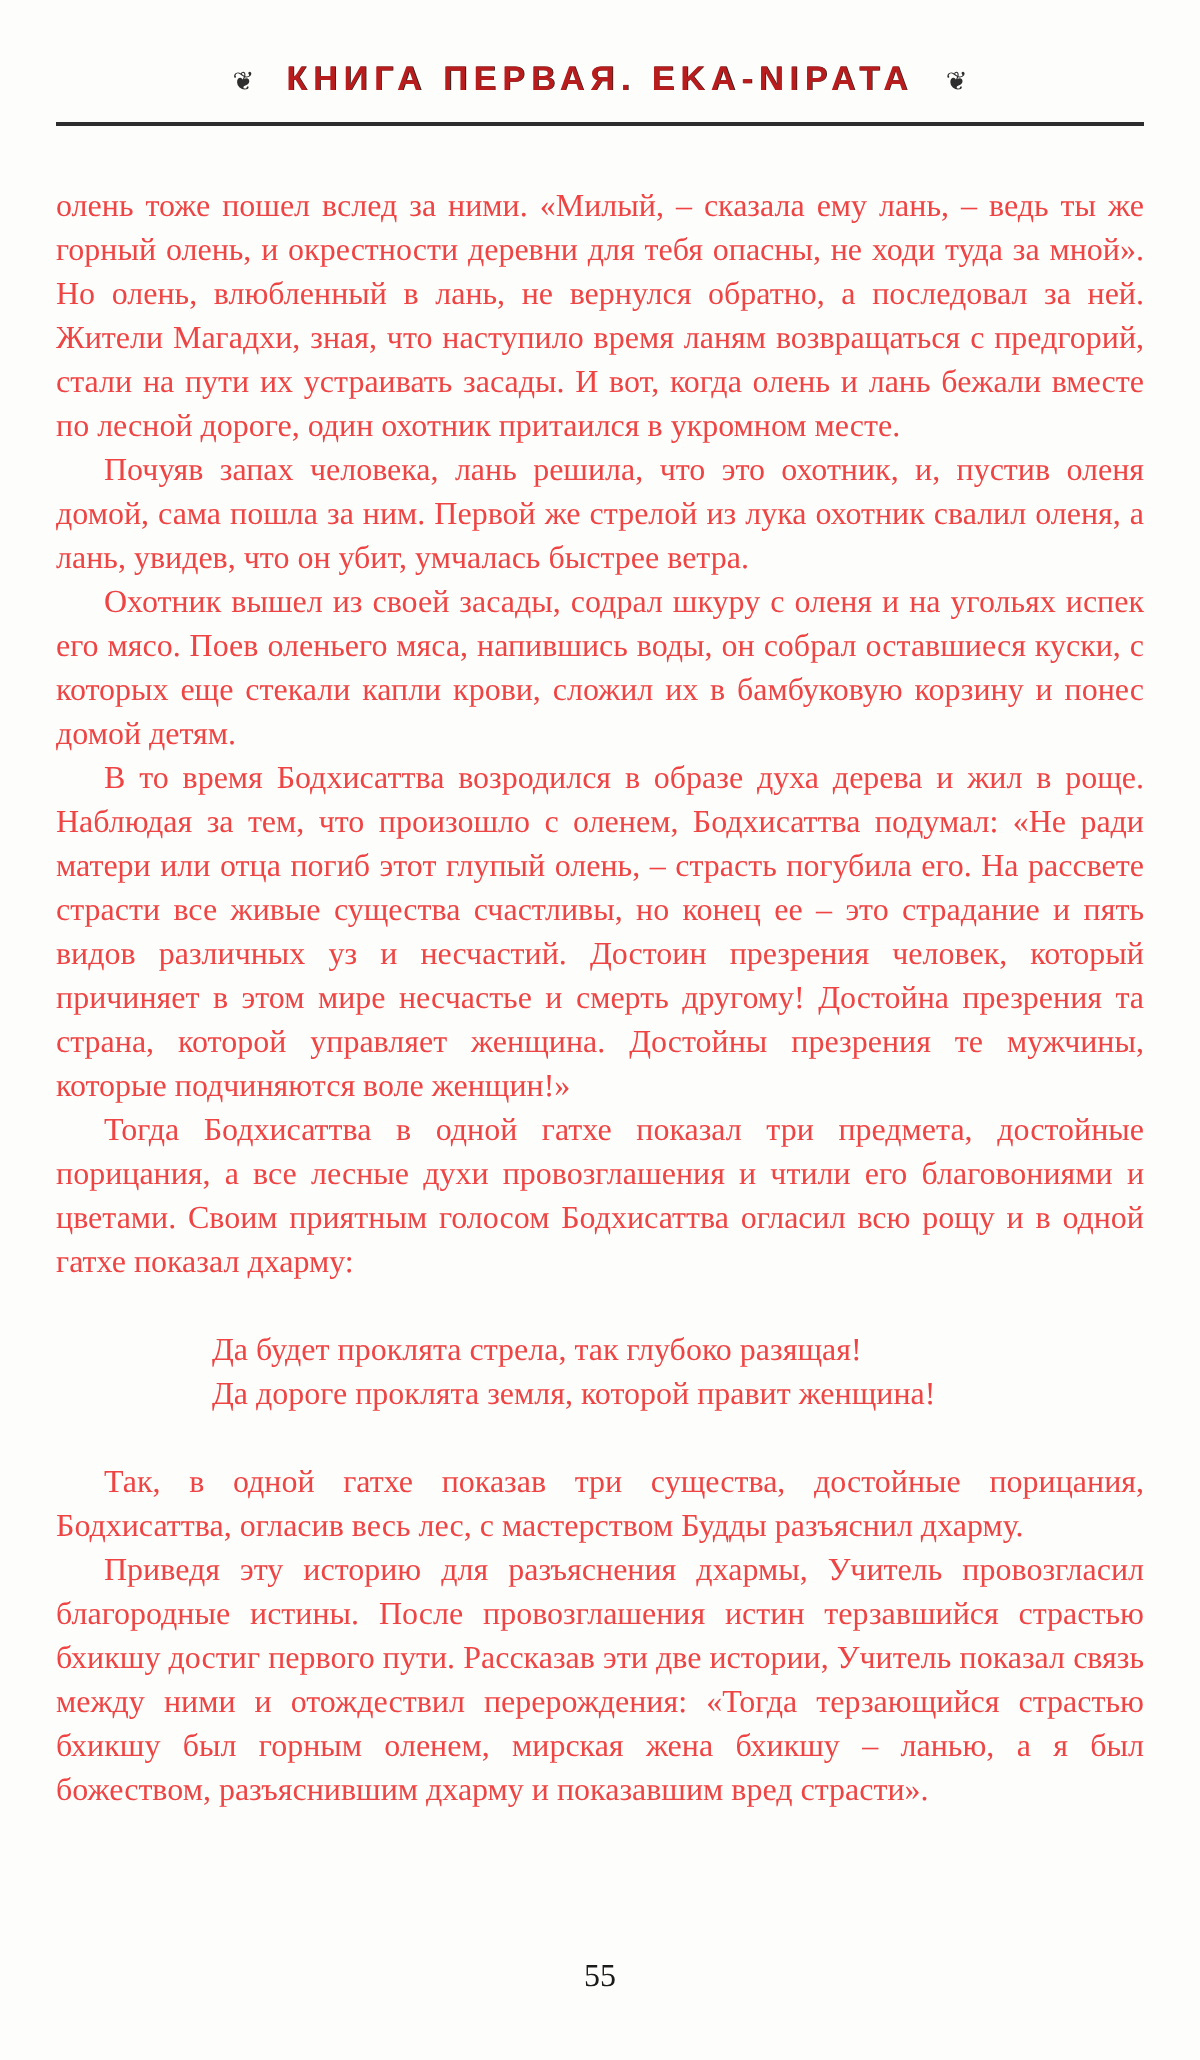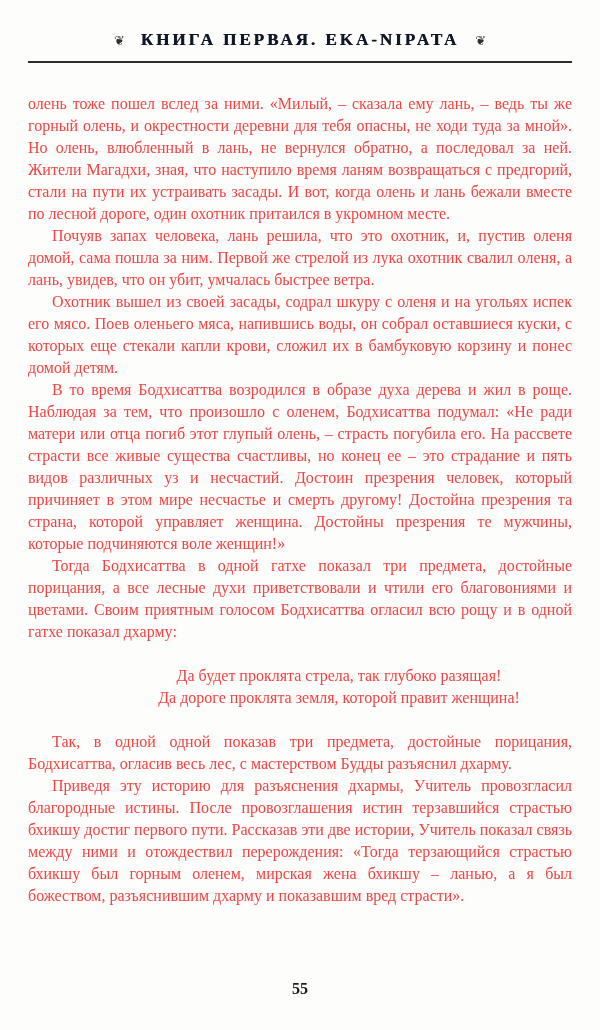--- a/index.html
+++ b/index.html
@@ -24,25 +24,25 @@
   .page-header {
     padding-top: 30px;
   }
   .header-inner {
     display: flex;
     align-items: center;
     justify-content: center;
     gap: 16px;
   }
   .header-title {
-    font-family: Liberation Serif, serif;
+    font-family: Liberation Sans, sans-serif;
     font-size: 17px;
     font-weight: bold;
     letter-spacing: 3px;
-    color: #0f172a;
+    color: #b91c1c;
     text-transform: uppercase;
     text-shadow: 0.4px 0 0 #262626;
   }
   .ornament {
     font-size: 13px;
     color: #2e2e2e;
     line-height: 1;
   }
   .header-rule {
     margin: 11px 28px 0 28px;
@@ -61,39 +61,38 @@
   }
   .para {
     text-indent: 24px;
   }
   .para.no-indent {
     text-indent: 0;
   }
 
   .verse-block {
     margin: 22px 0 22px 78px;
-    text-align: center;
+    text-align: left;
   }
   .verse-block p {
     text-indent: 0;
     line-height: 22px;
   }
 
   
   .page-footer {
     position: absolute;
     left: 0;
     right: 0;
     bottom: 32px;
     text-align: center;
   }
   .page-number {
     font-size: 16px;
     color: #1b1b1b;
-    font-weight: bold;
   }
 </style>
 </head>
 <body>
 
 <div class="page">
 
   <header class="page-header">
     <div class="header-inner">
       <span class="ornament">❦</span>
@@ -101,28 +100,28 @@
       <span class="ornament">❦</span>
     </div>
     <div class="header-rule"></div>
   </header>
 
   <main class="body-text">
     <p class="para no-indent">олень тоже пошел вслед за ними. «Милый, – сказала ему лань, – ведь ты же горный олень, и окрестности деревни для тебя опасны, не ходи туда за мной». Но олень, влюбленный в лань, не вернулся обратно, а последовал за ней. Жители Магадхи, зная, что наступило время ланям возвращаться с предгорий, стали на пути их устраивать засады. И вот, когда олень и лань бежали вместе по лесной дороге, один охотник притаился в укромном месте.</p>
     <p class="para">Почуяв запах человека, лань решила, что это охотник, и, пустив оленя домой, сама пошла за ним. Первой же стрелой из лука охотник свалил оленя, а лань, увидев, что он убит, умчалась быстрее ветра.</p>
     <p class="para">Охотник вышел из своей засады, содрал шкуру с оленя и на угольях испек его мясо. Поев оленьего мяса, напившись воды, он собрал оставшиеся куски, с которых еще стекали капли крови, сложил их в бамбуковую корзину и понес домой детям.</p>
     <p class="para">В то время Бодхисаттва возродился в образе духа дерева и жил в роще. Наблюдая за тем, что произошло с оленем, Бодхисаттва подумал: «Не ради матери или отца погиб этот глупый олень, – страсть погубила его. На рассвете страсти все живые существа счастливы, но конец ее – это страдание и пять видов различных уз и несчастий. Достоин презрения человек, который причиняет в этом мире несчастье и смерть другому! Достойна презрения та страна, которой управляет женщина. Достойны презрения те мужчины, которые подчиняются воле женщин!»</p>
-    <p class="para">Тогда Бодхисаттва в одной гатхе показал три предмета, достойные порицания, а все лесные духи приветствовали и чтили его благовониями и цветами. Своим приятным голосом Бодхисаттва огласил всю рощу и в одной гатхе показал дхарму:</p>
+    <p class="para">Тогда Бодхисаттва в одной гатхе показал три предмета, достойные порицания, а все лесные духи провозглашения и чтили его благовониями и цветами. Своим приятным голосом Бодхисаттва огласил всю рощу и в одной гатхе показал дхарму:</p>
 
     <div class="verse-block">
       <p>Да будет проклята стрела, так глубоко разящая!</p>
       <p>Да дороге проклята земля, которой правит женщина!</p>
     </div>
 
-    <p class="para">Так, в одной одной показав три предмета, достойные порицания, Бодхисаттва, огласив весь лес, с мастерством Будды разъяснил дхарму.</p>
+    <p class="para">Так, в одной гатхе показав три существа, достойные порицания, Бодхисаттва, огласив весь лес, с мастерством Будды разъяснил дхарму.</p>
     <p class="para">Приведя эту историю для разъяснения дхармы, Учитель провозгласил благородные истины. После провозглашения истин терзавшийся страстью бхикшу достиг первого пути. Рассказав эти две истории, Учитель показал связь между ними и отождествил перерождения: «Тогда терзающийся страстью бхикшу был горным оленем, мирская жена бхикшу – ланью, а я был божеством, разъяснившим дхарму и показавшим вред страсти».</p>
   </main>
 
   <footer class="page-footer">
     <span class="page-number">55</span>
   </footer>
 
 </div>
 
 </body></html>

